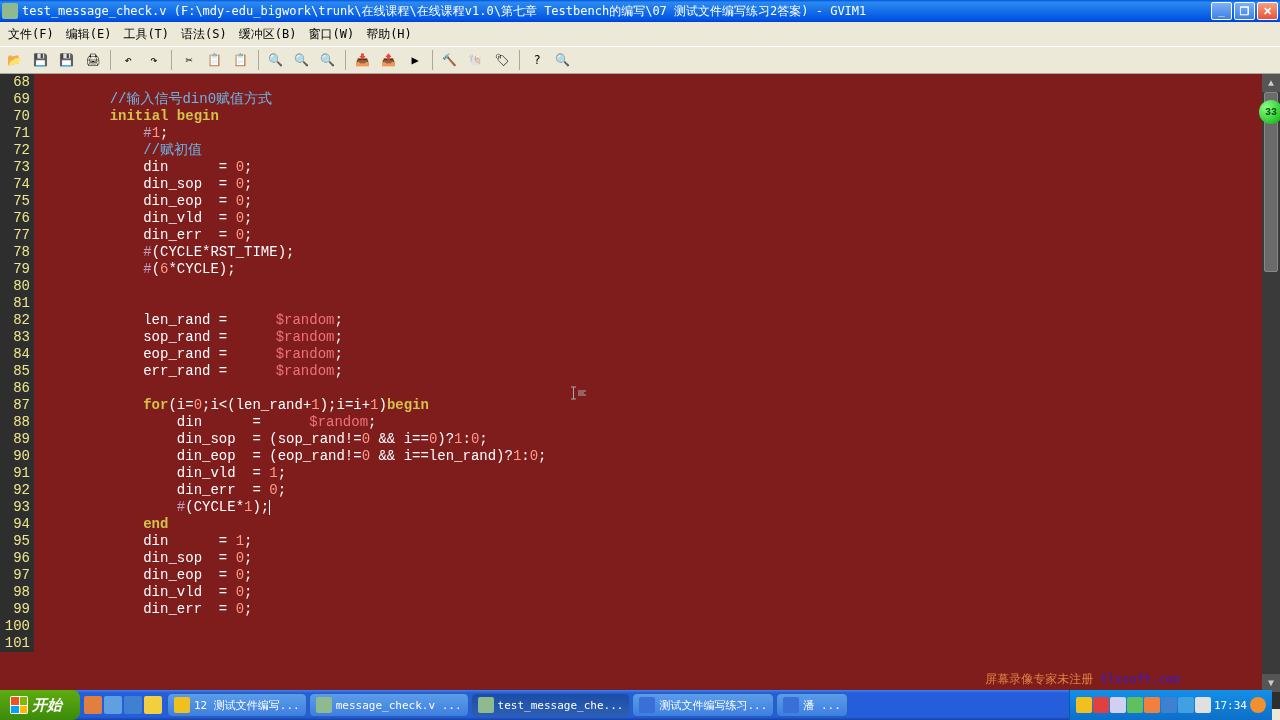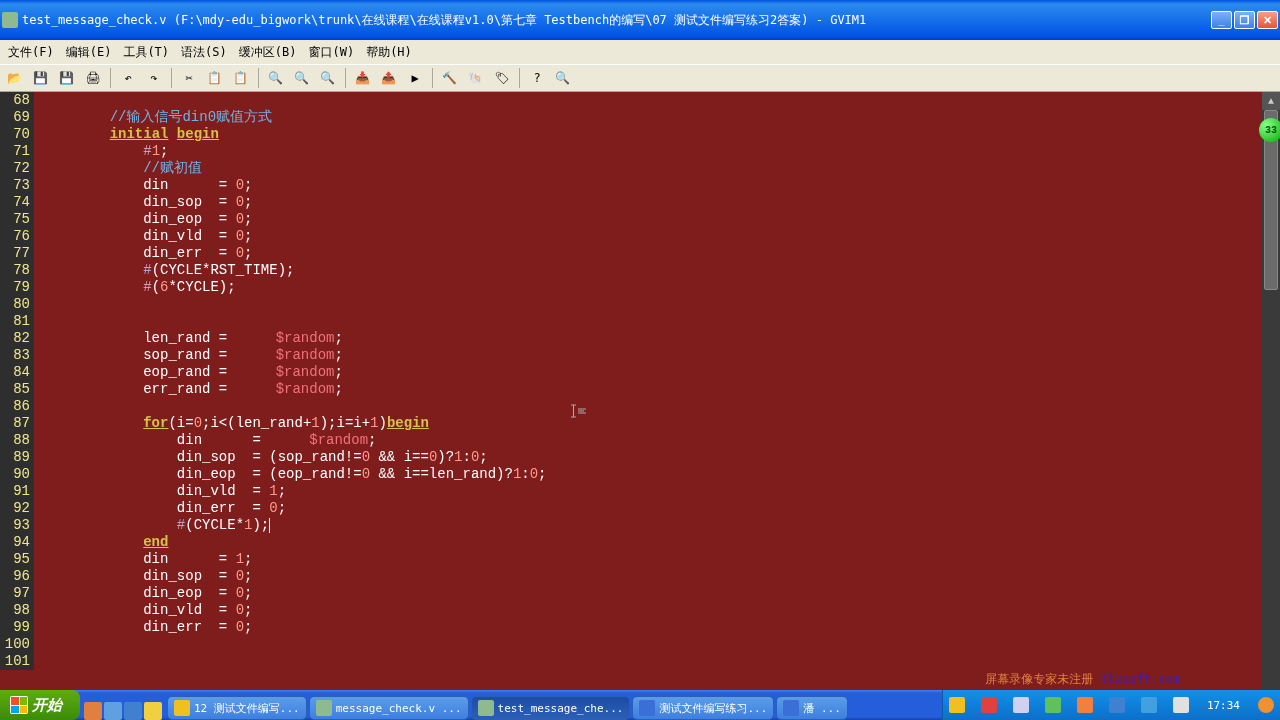--- a/index.html
+++ b/index.html
@@ -1,61 +1,61 @@
 <!DOCTYPE html>
 <html><head>
 <meta charset="utf-8">
 <style>
 * { margin: 0; padding: 0; box-sizing: border-box; }
 body { font-family: "SimSun", "Microsoft YaHei", monospace; font-size: 12px; overflow: hidden; width: 1280px; height: 720px; background: #ece9d8; }
-.titlebar { height: 40px; background: linear-gradient(to bottom, #0054e3, #2b8aef 10%, #0054e3 90%, #003dd7); color: #fff; display: flex; align-items: center; padding: 0 2px; font-size: 12px; }
+.titlebar { height: 22px; background: linear-gradient(to bottom, #0054e3, #2b8aef 10%, #0054e3 90%, #003dd7); color: #fff; display: flex; align-items: center; padding: 0 2px; font-size: 12px; }
 .titlebar .icon { width: 16px; height: 16px; background: #8fb98f; margin-right: 4px; border-radius: 2px; }
 .titlebar .title { flex: 1; white-space: nowrap; overflow: hidden; }
 .titlebar .ctrls { display: flex; gap: 2px; }
 .titlebar .ctrl { width: 21px; height: 18px; display: flex; align-items: center; justify-content: center; font-family: Arial; font-weight: bold; font-size: 11px; border: 1px solid #fff; border-radius: 2px; }
 .titlebar .min, .titlebar .max { background: linear-gradient(#7eb1f5, #3d80e8); color: #fff; }
 .titlebar .close { background: linear-gradient(#f5a083, #e8533d); color: #fff; }
 .menubar { height: 24px; background: #ece9d8; display: flex; align-items: center; padding: 0 4px; gap: 4px; font-size: 12px; }
 .menubar .mi { padding: 2px 4px; cursor: default; }
 .toolbar { height: 28px; background: #ece9d8; border-top: 1px solid #fff; border-bottom: 1px solid #aca899; display: flex; align-items: center; padding: 0 4px; gap: 4px; }
 .toolbar .tb { width: 22px; height: 22px; display: flex; align-items: center; justify-content: center; }
 .toolbar .sep { width: 1px; height: 20px; background: #aca899; margin: 0 2px; }
 .editor { position: relative; height: 618px; background: #7f1d1d; font-family: "Consolas", "Courier New", monospace; font-size: 14px; line-height: 17px; overflow: hidden; }
 .gutter { position: absolute; left: 0; top: 0; width: 34px; background: #2e2e2e; color: #f0e68c; text-align: right; padding-right: 4px; }
 .gutter .ln { height: 17px; }
 .code { position: absolute; left: 34px; top: 0; right: 18px; color: #fff; }
 .code .line { height: 17px; white-space: pre; }
-.kw { color: #d4c24a; font-weight: bold; text-decoration: underline; }
+.kw { color: #d4c24a; font-weight: bold; }
 .cmt { color: #6db4e6; }
 .fn { color: #f07178; margin-left: 40px; }
 .st { color: #c0a0c0; }
 .num { color: #ff9a8a; }
 .cursor { display: inline-block; width: 1px; height: 15px; background: #fff; vertical-align: middle; animation: blink 1s step-end infinite; }
 @keyframes blink { 50% { opacity: 0; } }
 .text-cursor { position: absolute; left: 568px; top: 310px; width: 20px; height: 18px; }
 .text-cursor svg { stroke: #aaa; }
 .scrollbar { position: absolute; right: 0; top: 0; width: 18px; height: 100%; background: #3a3a3a; }
 .scrollbar .thumb { position: absolute; left: 2px; right: 2px; top: 18px; height: 180px; background: #6b6b6b; border: 1px solid #888; border-radius: 2px; }
 .scrollbar .arr { position: absolute; left: 0; width: 18px; height: 18px; background: #555; display: flex; align-items: center; justify-content: center; font-size: 10px; color: #ccc; }
 .scrollbar .arr.up { top: 0; }
 .scrollbar .arr.dn { bottom: 0; }
 .ball { position: absolute; right: -3px; top: 26px; width: 24px; height: 24px; border-radius: 50%; background: radial-gradient(circle at 30% 30%, #8f8, #0a0); color: #050; font-size: 10px; display: flex; align-items: center; justify-content: center; font-weight: bold; }
 .status { height: 17px; background: #2e2e2e; color: #fff; font-family: "Consolas", monospace; font-size: 14px; display: flex; align-items: center; padding: 0 8px; }
 .status .mode { color: #e5c07b; font-weight: bold; flex: 1; }
 .status .pos { margin-right: 60px; }
-.taskbar { height: 30px; background: linear-gradient(to bottom, #3c81f3, #245edb 10%, #245edb 90%, #1941a5); display: flex; align-items: flex-end; color: #fff; font-size: 11px; position: absolute; bottom: 0; left: 0; right: 0; }
+.taskbar { height: 30px; background: linear-gradient(to bottom, #3c81f3, #245edb 10%, #245edb 90%, #1941a5); display: flex; align-items: center; color: #fff; font-size: 11px; position: absolute; bottom: 0; left: 0; right: 8px; }
 .start { height: 30px; background: linear-gradient(to bottom, #5eac0f, #3c8b0a); padding: 0 18px 0 10px; display: flex; align-items: center; font-style: italic; font-weight: bold; font-size: 15px; border-radius: 0 8px 8px 0; }
 .start .flag { width: 18px; height: 18px; margin-right: 4px; background: #fff; border-radius: 2px; display:grid; grid-template: 1fr 1fr / 1fr 1fr; gap:1px; padding:1px;}
 .start .flag span:nth-child(1){background:#f25022}.start .flag span:nth-child(2){background:#7fba00}.start .flag span:nth-child(3){background:#00a4ef}.start .flag span:nth-child(4){background:#ffb900}
 .qlaunch { display: flex; gap: 2px; padding: 0 4px; align-items:center; }
 .qlaunch .qi { width: 18px; height: 18px; background: #5a8de0; border-radius: 2px; }
 .task { height: 24px; background: linear-gradient(#5b9de8,#3d7fe0); border: 1px solid #2c5fb3; border-radius: 5px; padding: 0 6px; margin: 0 1px; display: flex; align-items: center; gap: 4px; max-width: 170px; overflow: hidden; white-space: nowrap; }
 .task .ti { width: 16px; height: 16px; background: #8fb98f; border-radius: 2px; flex-shrink: 0; }
 .task.active { background: linear-gradient(#1b4da8,#2c5fb3); }
-.tray { height: 30px; background: linear-gradient(to bottom,#1290e9,#0d6fc9); margin-left: auto; display: flex; align-items: center; padding: 0 6px; gap: 16px; border-left: 1px solid #0a5aa8; }
+.tray { height: 30px; background: linear-gradient(to bottom,#1290e9,#0d6fc9); margin-left: auto; display: flex; align-items: center; padding: 0 6px; gap: 1px; border-left: 1px solid #0a5aa8; }
 .tray .tri { width: 16px; height: 16px; border-radius: 2px; }
 .tray .clock { font-size: 11px; padding: 0 2px; }
 .watermark { position: absolute; right: 100px; bottom: 32px; color: #e08040; font-size: 12px; }
 .watermark b { color: #4c1d95; }
 </style>
 </head>
 <body>
 
 <div class="titlebar">
   <div class="icon"></div>

